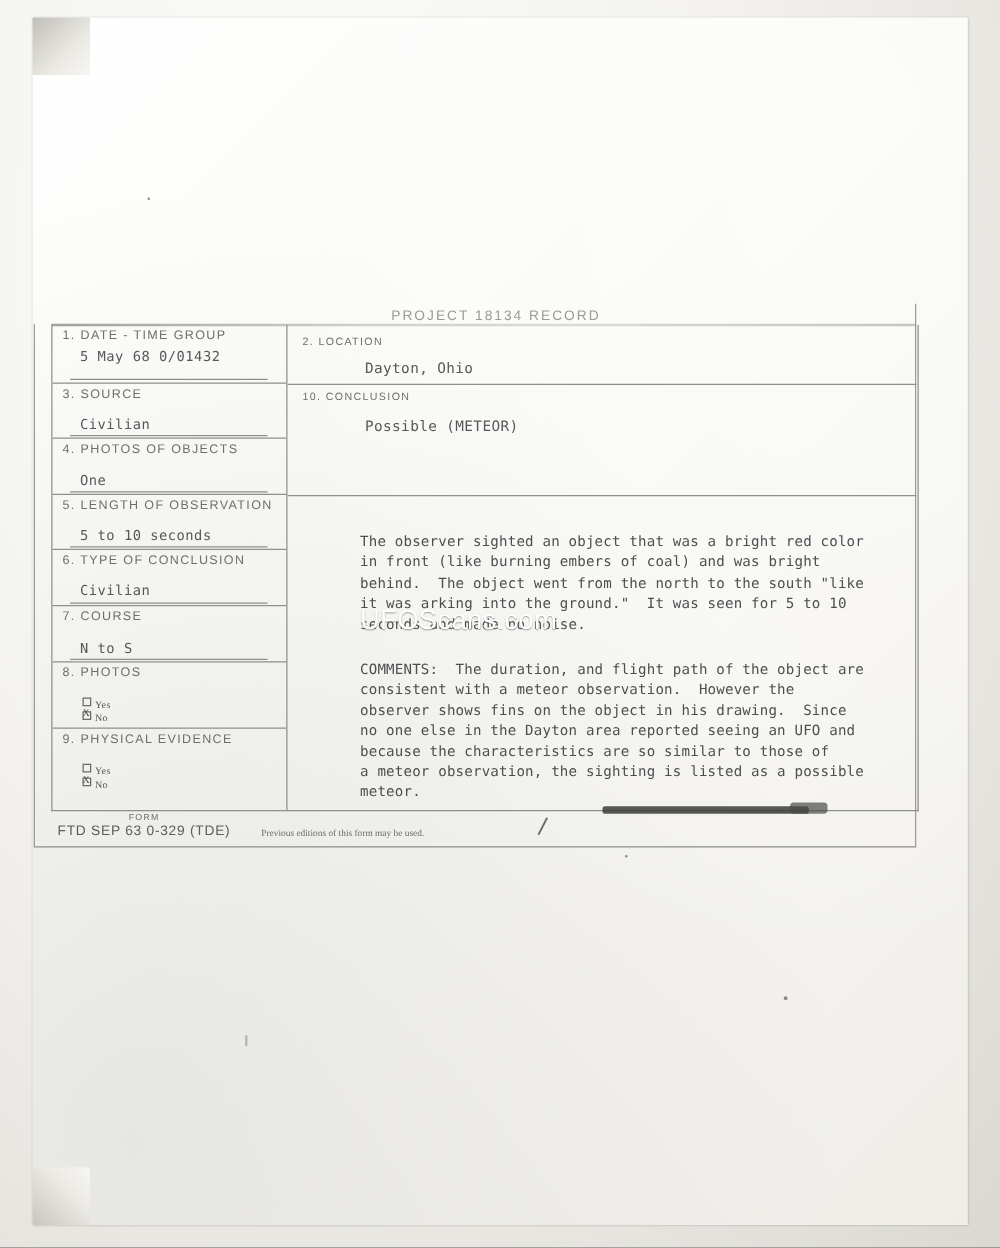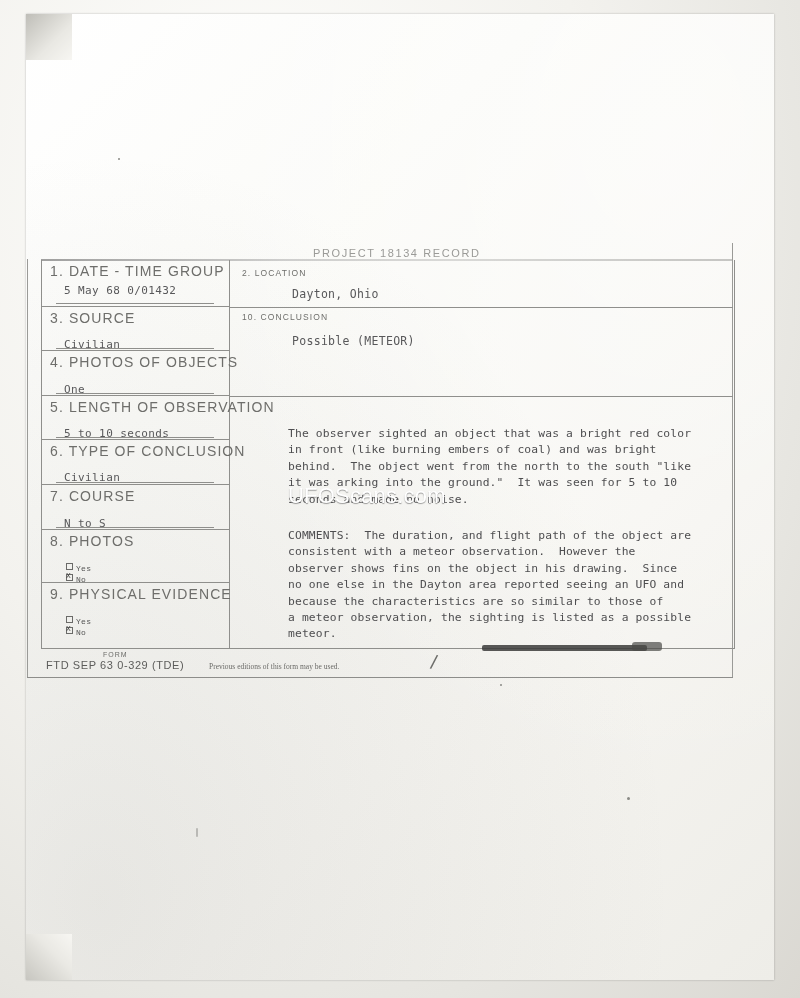--- a/index.html
+++ b/index.html
@@ -84,21 +84,21 @@
 
   
   .cell {
     position: absolute;
     left: 0;
     width: 187px;
     border-bottom: 1px solid #8f8f8c;
     box-sizing: border-box;
   }
   .cell-label {
-    font-size: 14px;
+    font-size: 10px;
     letter-spacing: 1.1px;
     color: #6e6e6b;
     padding: 3px 0 0 8px;
     white-space: nowrap;
   }
   .cell-value {
     font-family: "DejaVu Sans Mono", monospace;
     font-size: 11px;
     color: #58585a;
     padding: 5px 0 0 22px;
@@ -106,21 +106,21 @@
     white-space: nowrap;
   }
   .underline-short {
     position: absolute;
     left: 14px; width: 158px; height: 1px;
     background: #8f8f8c;
   }
 
   
   .chk-row {
-    font-family: Liberation Mono, monospace;
+    font-family: Liberation Serif, serif;
     font-size: 8px;
     color: #555;
     padding-left: 24px;
     line-height: 9px;
     letter-spacing: .3px;
   }
   .chk-box {
     display: inline-block;
     width: 5px; height: 5px;
     border: 1px solid #6a6a68;

